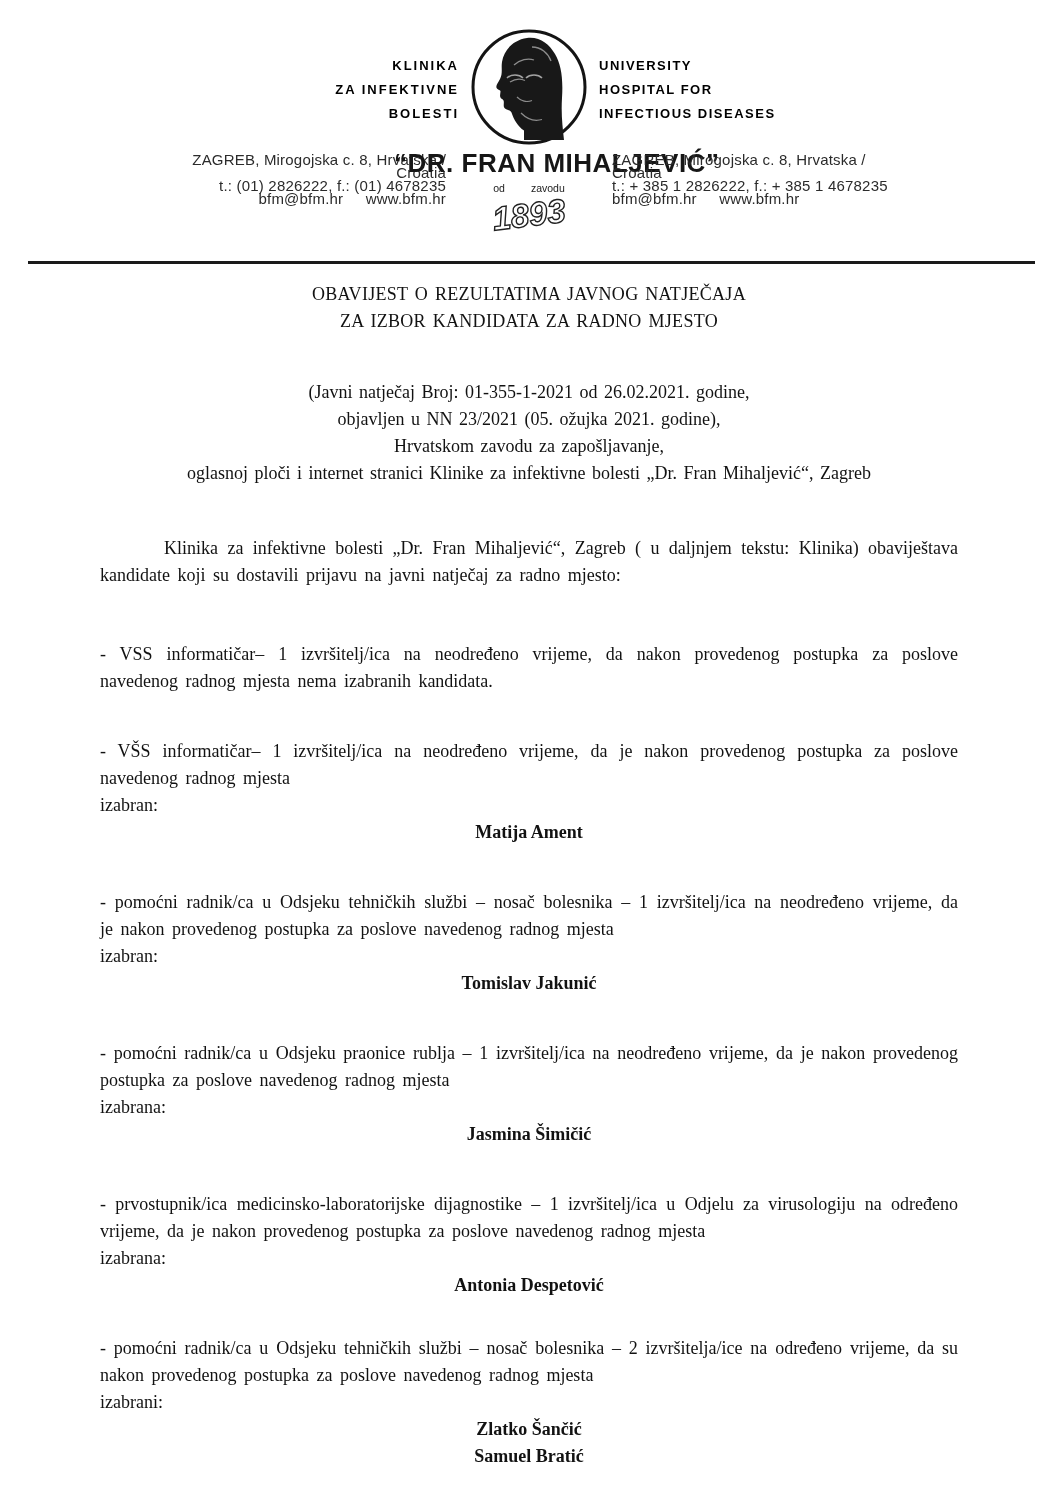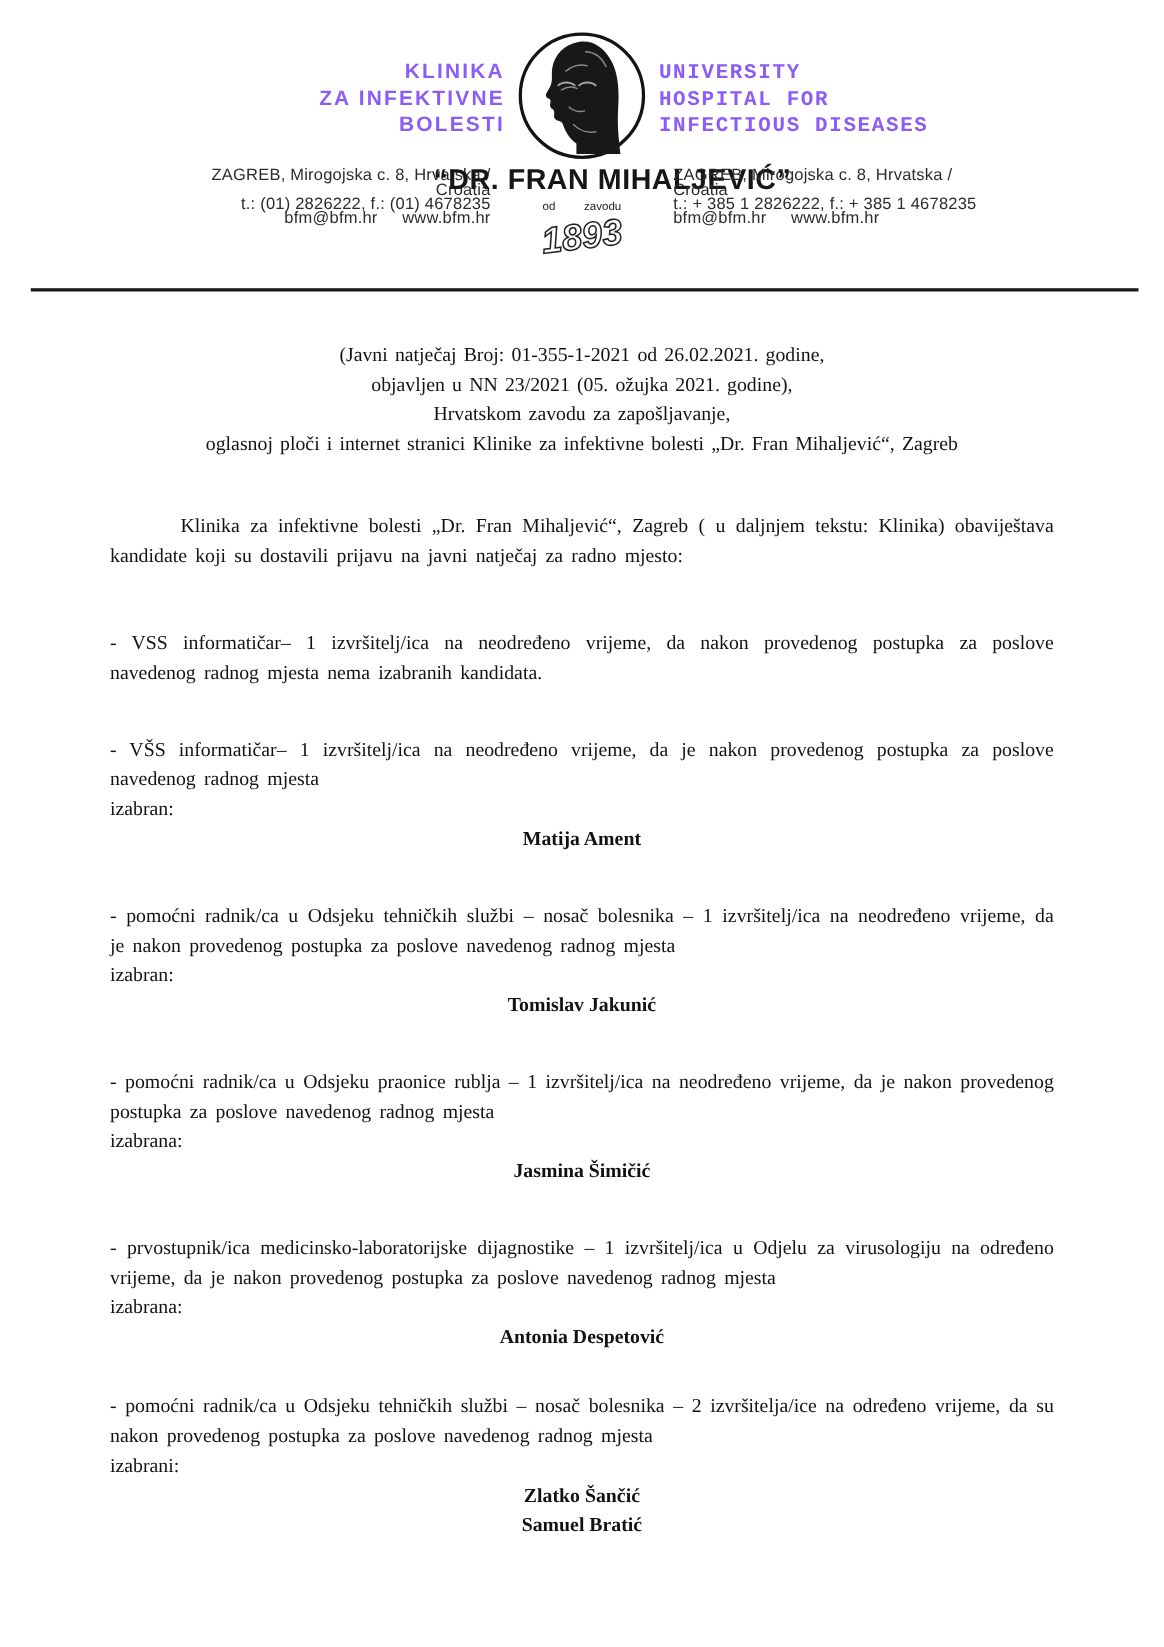--- a/index.html
+++ b/index.html
@@ -19,29 +19,29 @@
   
   .letterhead {
     width: 780px;
     margin: 0 auto;
     padding-top: 27px;
     font-family: "Liberation Sans", sans-serif;
   }
   .lh-row1 { display: flex; align-items: flex-start; }
   .org {
     flex: 1;
-    font-size: 19px;
+    font-size: 13px;
     font-weight: 600;
     letter-spacing: 2px;
     line-height: 24px;
-    color: #8b5cf6;
+    color: #000000;
     padding-top: 27px;
   }
   .org-hr { text-align: right; padding-right: 10px; }
-  .org-en { text-align: left; padding-left: 10px; letter-spacing: 1.5px; font-family: Liberation Mono, monospace; }
+  .org-en { text-align: left; padding-left: 10px; letter-spacing: 1.5px; }
   .logo-wrap { flex: 0 0 120px; width: 120px; height: 120px; }
 
   .lh-row2 { display: flex; align-items: flex-start; margin-top: 1px; }
   .contact {
     flex: 1;
     font-size: 15px;
     line-height: 13px;
     letter-spacing: 0.2px;
     color: #2b2b2b;
     padding-top: 5px;
@@ -162,20 +162,24 @@
           <span class="gap-left">www.bfm.hr</span>
         </div>
       </div>
     </div>
   </div>
 
   <div class="rule"></div>
 
   <div class="doc">
 
+    <div class="title-block">
+      <div>OBAVIJEST O REZULTATIMA JAVNOG NATJEČAJA</div>
+      <div>ZA IZBOR KANDIDATA ZA RADNO MJESTO</div>
+    </div>
 
     <div class="meta-block">
       <div>(Javni natječaj Broj: 01-355-1-2021 od 26.02.2021. godine,</div>
       <div>objavljen u NN 23/2021 (05. ožujka 2021. godine),</div>
       <div>Hrvatskom zavodu za zapošljavanje,</div>
       <div>oglasnoj ploči i internet stranici Klinike za infektivne bolesti „Dr. Fran Mihaljević“, Zagreb</div>
     </div>
 
     <div class="intro">Klinika za infektivne bolesti „Dr. Fran Mihaljević“, Zagreb ( u daljnjem tekstu: Klinika) obaviještava kandidate koji su dostavili prijavu na javni natječaj za radno mjesto:</div>
 

